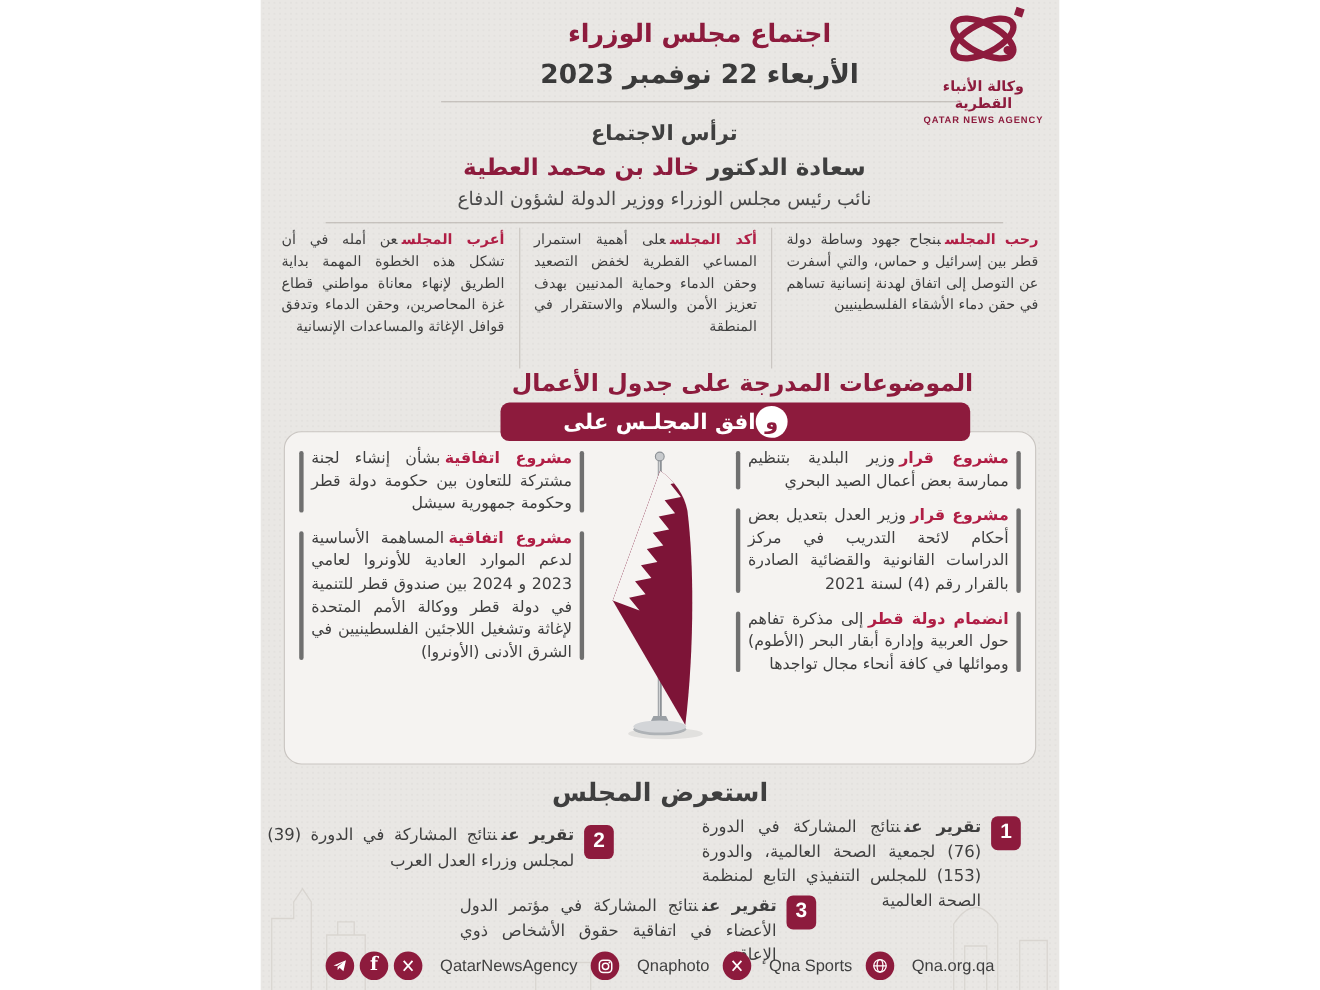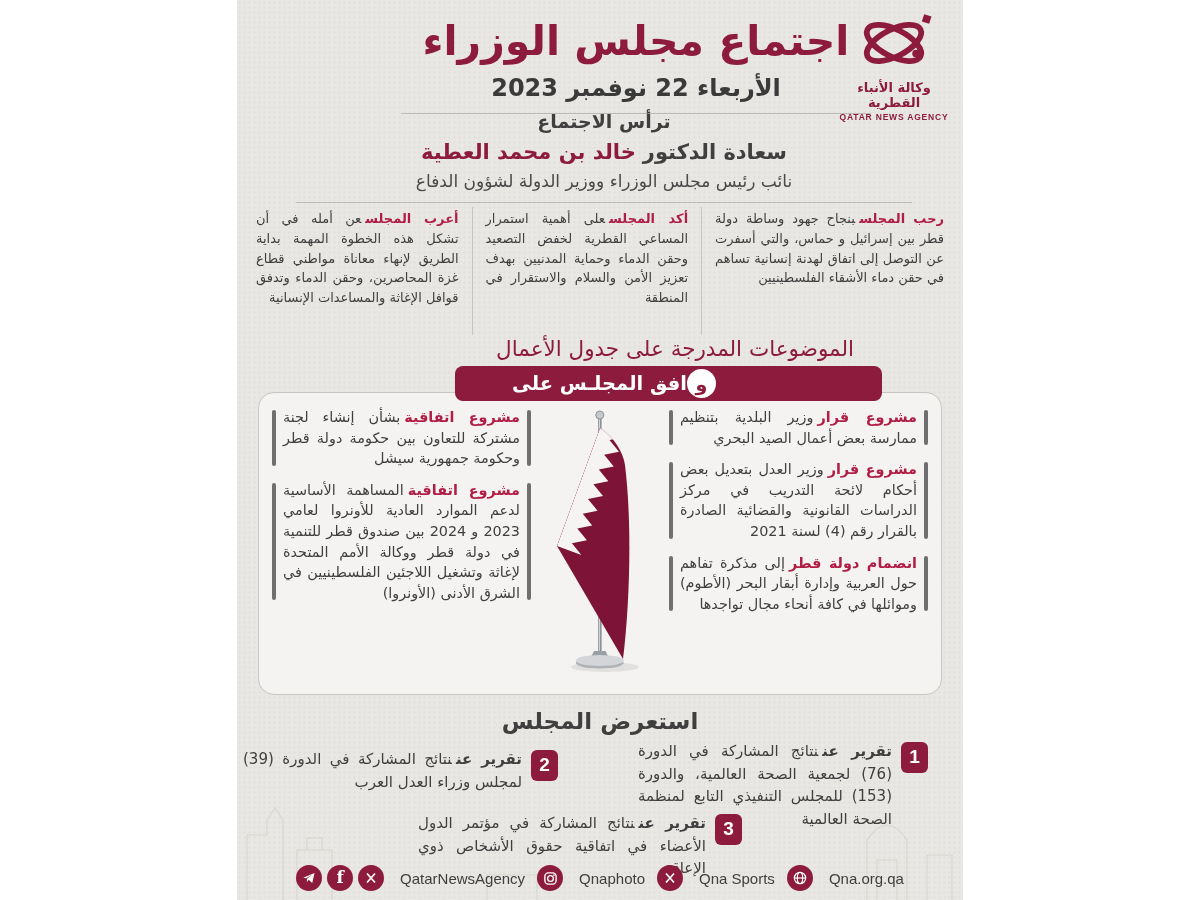--- a/index.html
+++ b/index.html
@@ -5,28 +5,28 @@
   html,body{margin:0;padding:0;background:#ffffff;}
   .canvas{position:relative;width:1200px;height:900px;background:#ffffff;overflow:hidden;
           font-family:"DejaVu Sans",sans-serif;}
   .paper{position:absolute;left:237px;top:0;width:726px;height:900px;background-color:#e9e7e4;
          background-image:radial-gradient(rgba(0,0,0,.028) 1px,transparent 1.2px);
          background-size:5px 5px;}
   
   .skyline{position:absolute;bottom:0;left:0;width:100%;height:120px;opacity:.45;}
 
   
-  .logo{position:absolute;top:12px;right:4px;width:130px;text-align:center;}
+  .logo{position:absolute;top:4px;right:4px;width:130px;text-align:center;}
   .logo-ar{font-size:13px;font-weight:bold;color:#8d1b3d;direction:rtl;margin-top:2px;}
   .logo-en{font-size:8.5px;letter-spacing:.8px;color:#8d1b3d;font-weight:bold;
            font-family:"Liberation Sans",sans-serif;margin-top:2px;}
 
   
   .title-block{position:absolute;top:18px;left:150px;right:78px;text-align:center;direction:rtl;}
-  .main-title{font-size:41px;font-weight:bold;color:#8d1b3d;line-height:1.15;}
+  .main-title{font-size:23px;font-weight:bold;color:#8d1b3d;line-height:1.15;}
   .date-line{margin-top:9px;font-size:24px;font-weight:bold;color:#3a3a3a;}
   .sep1{margin:11px auto 0;width:470px;border-top:1px solid #bdb9b4;}
 
   
   .chair{position:absolute;top:110px;left:38px;right:30px;text-align:center;direction:rtl;}
   .chair-heading{font-size:19px;font-weight:bold;color:#3f3f3f;}
   .chair-name-line{margin-top:8px;font-size:21px;font-weight:bold;color:#3f3f3f;}
   .chair-name{color:#8d1b3d;margin-right:7px;}
   .chair-role{margin-top:7px;font-size:17px;color:#4a4a4a;}
   .sep2{margin:11px auto 0;width:616px;border-top:1px solid #bdb9b4;}
@@ -34,21 +34,21 @@
   
   .statements{position:absolute;top:207px;left:6px;right:6px;height:128px;display:flex;direction:rtl;}
   .statement{flex:1;padding:2px 13px 0;font-size:13px;line-height:1.52;color:#3f3f3f;
              text-align:justify;text-justify:inter-word;}
   .statement.wide{flex:1.13;}
   .statement:not(:first-child){border-right:1px solid #c7c3be;}
   .lead{font-weight:bold;color:#b01e45;margin-left:4px;}
 
   
   .agenda-heading{position:absolute;top:336px;left:150px;right:0;text-align:center;direction:rtl;
-                  font-size:21.5px;font-weight:normal;color:#8d1b3d;}
+                  font-size:21.5px;font-weight:bold;color:#8d1b3d;}
   .ribbon{position:absolute;top:366px;left:218px;width:427px;height:35px;background:#8d1b3d;
           border-radius:8px;direction:rtl;display:flex;align-items:center;
           padding-right:166px;box-sizing:border-box;color:#fff;z-index:3;}
   .ribbon-circle{width:29px;height:29px;border-radius:50%;background:#ffffff;color:#8d1b3d;
                  font-weight:bold;font-size:19px;display:flex;align-items:center;justify-content:center;
                  flex:0 0 auto;}
   .ribbon-text{font-size:19.5px;font-weight:bold;white-space:nowrap;}
 
   
   .approved-box{position:absolute;top:392px;left:21px;width:684px;min-height:303px;

